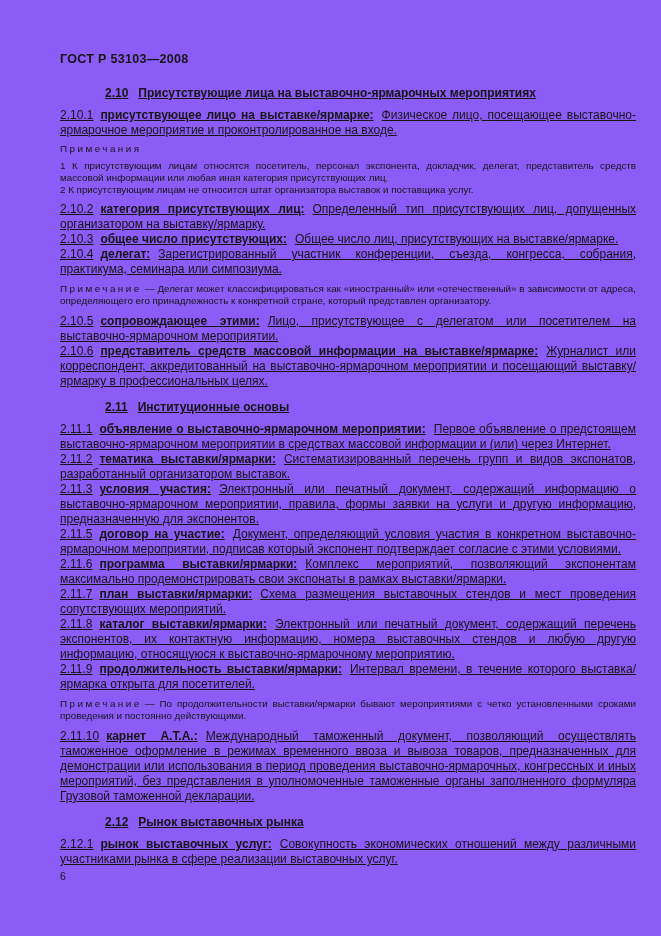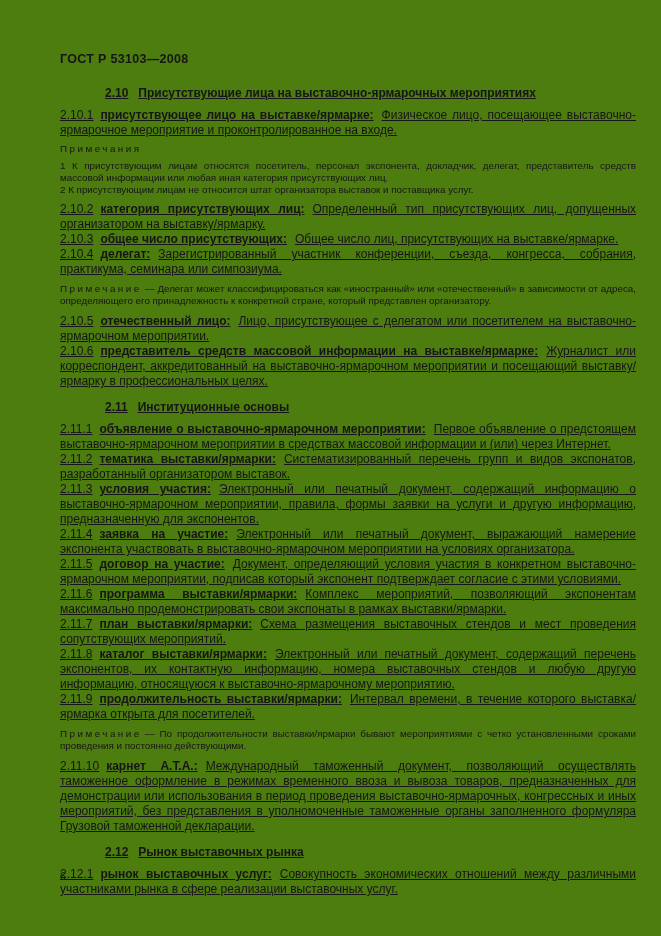--- a/index.html
+++ b/index.html
@@ -5,21 +5,21 @@
   html, body {
     margin: 0;
     padding: 0;
     background: #ffffff;
   }
   .page {
     position: relative;
     width: 661px;
     height: 936px;
     box-sizing: border-box;
-    background: #4d7c0f;
+    background: #8b5cf6;
     color: #161616;
     font-family: "Liberation Sans", sans-serif;
     padding: 52px 25px 0 60px;
     overflow: hidden;
   }
   .doc-header {
     font-size: 12.5px;
     font-weight: bold;
     letter-spacing: 0.3px;
     margin: 0 0 20px 0;
@@ -96,39 +96,36 @@
       <p class="term-para">
     <span class="term-number">2.10.3</span><span class="term-name">общее число присутствующих:</span><span class="term-def">Общее число лиц, присутствующих на выставке/ярмарке.</span>
   </p>
       <p class="term-para">
     <span class="term-number">2.10.4</span><span class="term-name">делегат:</span><span class="term-def">Зарегистрированный участник конференции, съезда, конгресса, собрания, практикума, семинара или симпозиума.</span>
   </p>
       <p class="note-para">
     <span class="notes-label-inline">Примечание</span><span>— Делегат может классифицироваться как «иностранный» или «отечественный» в зависимости от адреса, определяющего его принадлежность к конкретной стране, который представлен организатору.</span>
   </p>
       <p class="term-para">
-    <span class="term-number">2.10.5</span><span class="term-name">отечественный лицо:</span><span class="term-def">Лицо, присутствующее с делегатом или посетителем на выставочно-ярмарочном мероприятии.</span>
+    <span class="term-number">2.10.5</span><span class="term-name">сопровождающее этими:</span><span class="term-def">Лицо, присутствующее с делегатом или посетителем на выставочно-ярмарочном мероприятии.</span>
   </p>
       <p class="term-para">
     <span class="term-number">2.10.6</span><span class="term-name">представитель средств массовой информации на выставке/ярмарке:</span><span class="term-def">Журналист или корреспондент, аккредитованный на выставочно-ярмарочном мероприятии и посещающий выставку/ярмарку в профессиональных целях.</span>
   </p>
       <div class="sec-heading">
     <span class="sec-num">2.11</span><span>Институционные основы</span>
   </div>
       <p class="term-para">
     <span class="term-number">2.11.1</span><span class="term-name">объявление о выставочно-ярмарочном мероприятии:</span><span class="term-def">Первое объявление о предстоящем выставочно-ярмарочном мероприятии в средствах массовой информации и (или) через Интернет.</span>
   </p>
       <p class="term-para">
     <span class="term-number">2.11.2</span><span class="term-name">тематика выставки/ярмарки:</span><span class="term-def">Систематизированный перечень групп и видов экспонатов, разработанный организатором выставок.</span>
   </p>
       <p class="term-para">
     <span class="term-number">2.11.3</span><span class="term-name">условия участия:</span><span class="term-def">Электронный или печатный документ, содержащий информацию о выставочно-ярмарочном мероприятии, правила, формы заявки на услуги и другую информацию, предназначенную для экспонентов.</span>
-  </p>
-      <p class="term-para">
-    <span class="term-number">2.11.4</span><span class="term-name">заявка на участие:</span><span class="term-def">Электронный или печатный документ, выражающий намерение экспонента участвовать в выставочно-ярмарочном мероприятии на условиях организатора.</span>
   </p>
       <p class="term-para">
     <span class="term-number">2.11.5</span><span class="term-name">договор на участие:</span><span class="term-def">Документ, определяющий условия участия в конкретном выставочно-ярмарочном мероприятии, подписав который экспонент подтверждает согласие с этими условиями.</span>
   </p>
       <p class="term-para">
     <span class="term-number">2.11.6</span><span class="term-name">программа выставки/ярмарки:</span><span class="term-def">Комплекс мероприятий, позволяющий экспонентам максимально продемонстрировать свои экспонаты в рамках выставки/ярмарки.</span>
   </p>
       <p class="term-para">
     <span class="term-number">2.11.7</span><span class="term-name">план выставки/ярмарки:</span><span class="term-def">Схема размещения выставочных стендов и мест проведения сопутствующих мероприятий.</span>
   </p>

